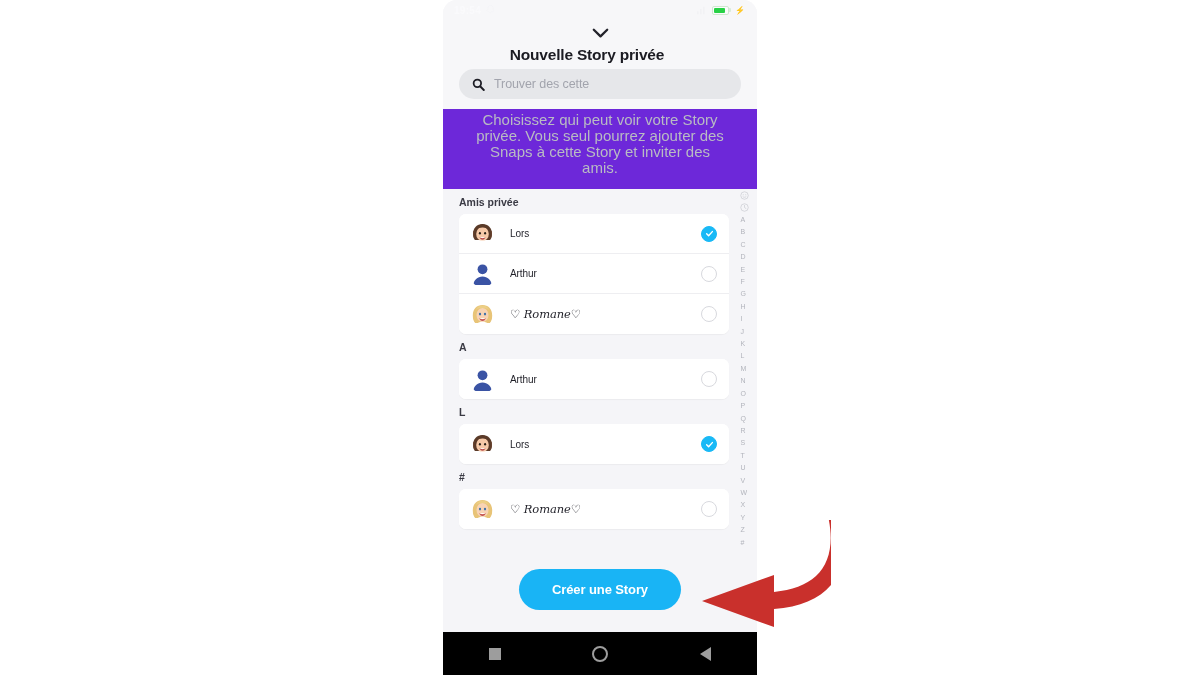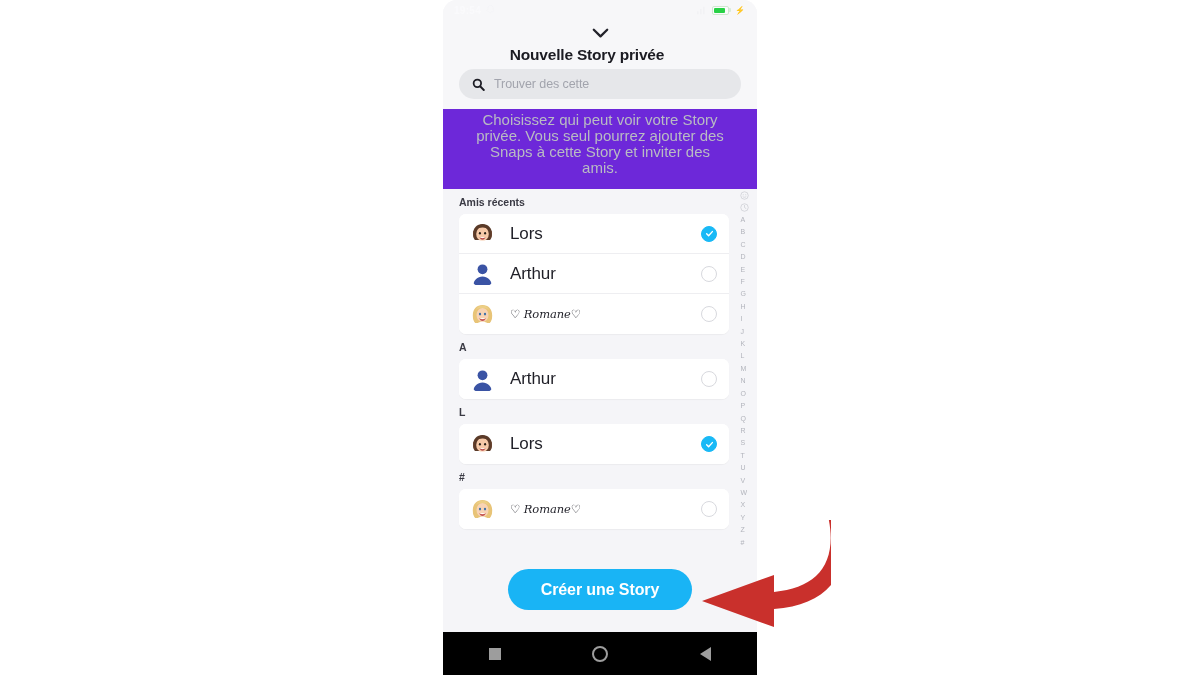--- a/index.html
+++ b/index.html
@@ -88,21 +88,21 @@
     display: flex; align-items: center; height: 40px; padding: 0 12px 0 10px;
     border-bottom: 1px solid #eeeef1; cursor: pointer; background: #fff;
   }
   .row:last-child { border-bottom: none; }
   .avatar {
     width: 27px; height: 27px; border-radius: 50%; flex: none;
     overflow: hidden; display: flex; align-items: flex-end; justify-content: center;
     background: #fff;
   }
   .name {
-    margin-left: 14px; font-size: 17px; color: #1f1f27; letter-spacing: -.1px;
+    margin-left: 14px; font-size: 10px; color: #1f1f27; letter-spacing: -.1px;
     flex: 1; white-space: nowrap; overflow: hidden;
   }
   .name.script { font-family: "DejaVu Serif", serif; font-style: italic; font-size: 11.5px; }
   .cbox {
     width: 16px; height: 16px; border-radius: 50%; flex: none;
     border: 1.4px solid #d8d9de; background: #fff;
   }
   .cbox.on {
     border-color: #19b9f6; background: #19b9f6;
     display: flex; align-items: center; justify-content: center;
@@ -118,21 +118,21 @@
   }
   .scrub-ic { width: 9px; height: 9px; margin-bottom: 2.5px; opacity: .6; }
 
   
   .footer {
     position: absolute; left: 0; right: 0; bottom: 43px; height: 85px;
     background: #f5f5f8; display: flex; align-items: center; justify-content: center;
   }
   .cta {
     background: #19b4f5; color: #fff; border: none; border-radius: 21px;
-    height: 41px; padding: 0 33px; font-size: 16px; font-weight: bold;
+    height: 41px; padding: 0 33px; font-size: 13px; font-weight: bold;
     letter-spacing: -.1px; cursor: pointer; font-family: "Liberation Sans", sans-serif;
   }
 
   
   .navbar {
     position: absolute; left: 0; right: 0; bottom: 0; height: 43px;
     background: #000; display: flex; align-items: center; justify-content: space-around;
   }
   .nav-sq { width: 12px; height: 12px; background: #9d9d9d; }
   .nav-ci { width: 16px; height: 16px; border: 2px solid #9d9d9d; border-radius: 50%; }
@@ -186,21 +186,21 @@
           <path d="M10.3 10.5l4.2 4.2" stroke="#1d1d25" stroke-width="2.4" stroke-linecap="round"></path>
         </svg>
         <span class="search-ph">Trouver des cette</span>
       </div>
     </div>
 
     <div class="desc">Choisissez qui peut voir votre Story privée. Vous seul pourrez ajouter des Snaps à cette Story et inviter des amis.</div>
 
     <div class="scroll">
 
-      <div class="sec-head">Amis récents</div>
+      <div class="sec-head">Amis privée</div>
       <div class="card">
         <div class="row">
           <div class="avatar">
             <svg width="27" height="27" viewBox="0 0 27 27">
               <circle cx="13.5" cy="13.5" r="13.5" fill="#ffffff"></circle>
               <path d="M4 14c0-6 4-10 9.5-10S23 8 23 14c0 3-1 5-2 6H6c-1-1-2-3-2-6z" fill="#5a3a28"></path>
               <ellipse cx="13.5" cy="14" rx="6.3" ry="7.2" fill="#f6c9a8"></ellipse>
               <path d="M6.6 9.5c1-3.6 4-5 7-5s5.8 1.6 6.7 5.4c-1.6-1.4-3.5-2.3-6.6-2.3-3 0-5.5 1-7.1 1.9z" fill="#5a3a28"></path>
               <path d="M5.6 10c-.8 3.4-.5 7 .4 9.6-1.3-1.6-2.2-4.2-1.9-7.3.1-1 .7-1.9 1.5-2.3z" fill="#6b4531"></path>
               <path d="M21.4 10c.8 3.4.5 7-.4 9.6 1.3-1.6 2.2-4.2 1.9-7.3-.1-1-.7-1.9-1.5-2.3z" fill="#6b4531"></path>

